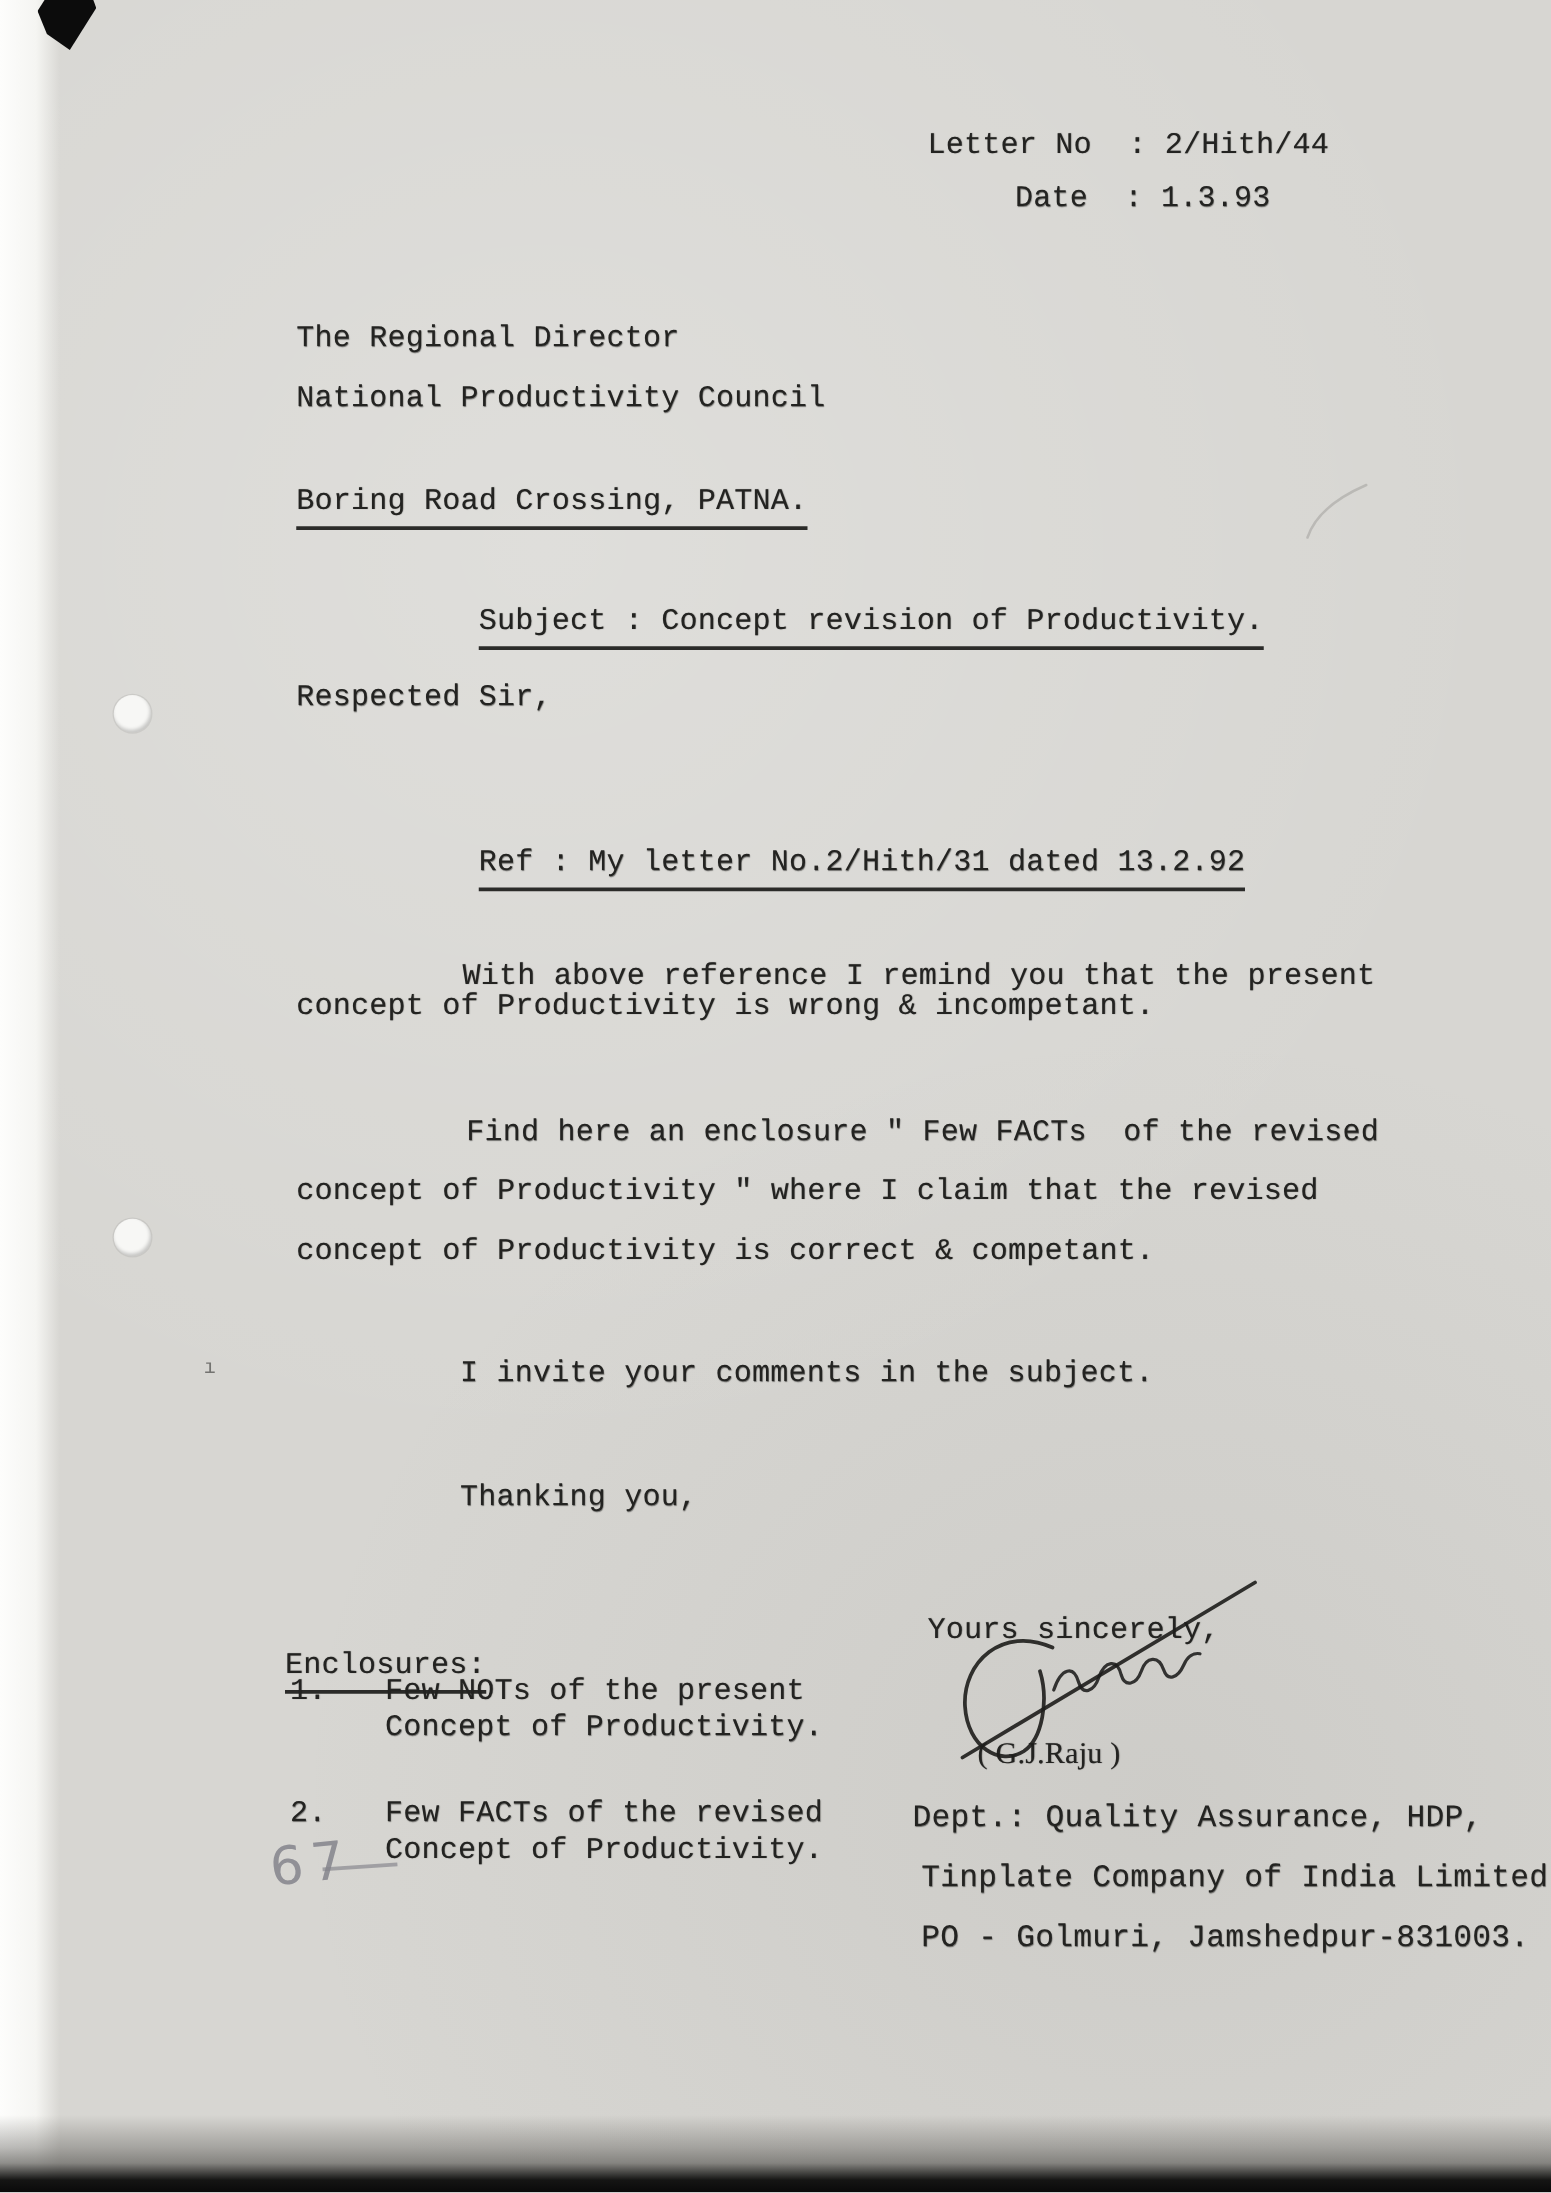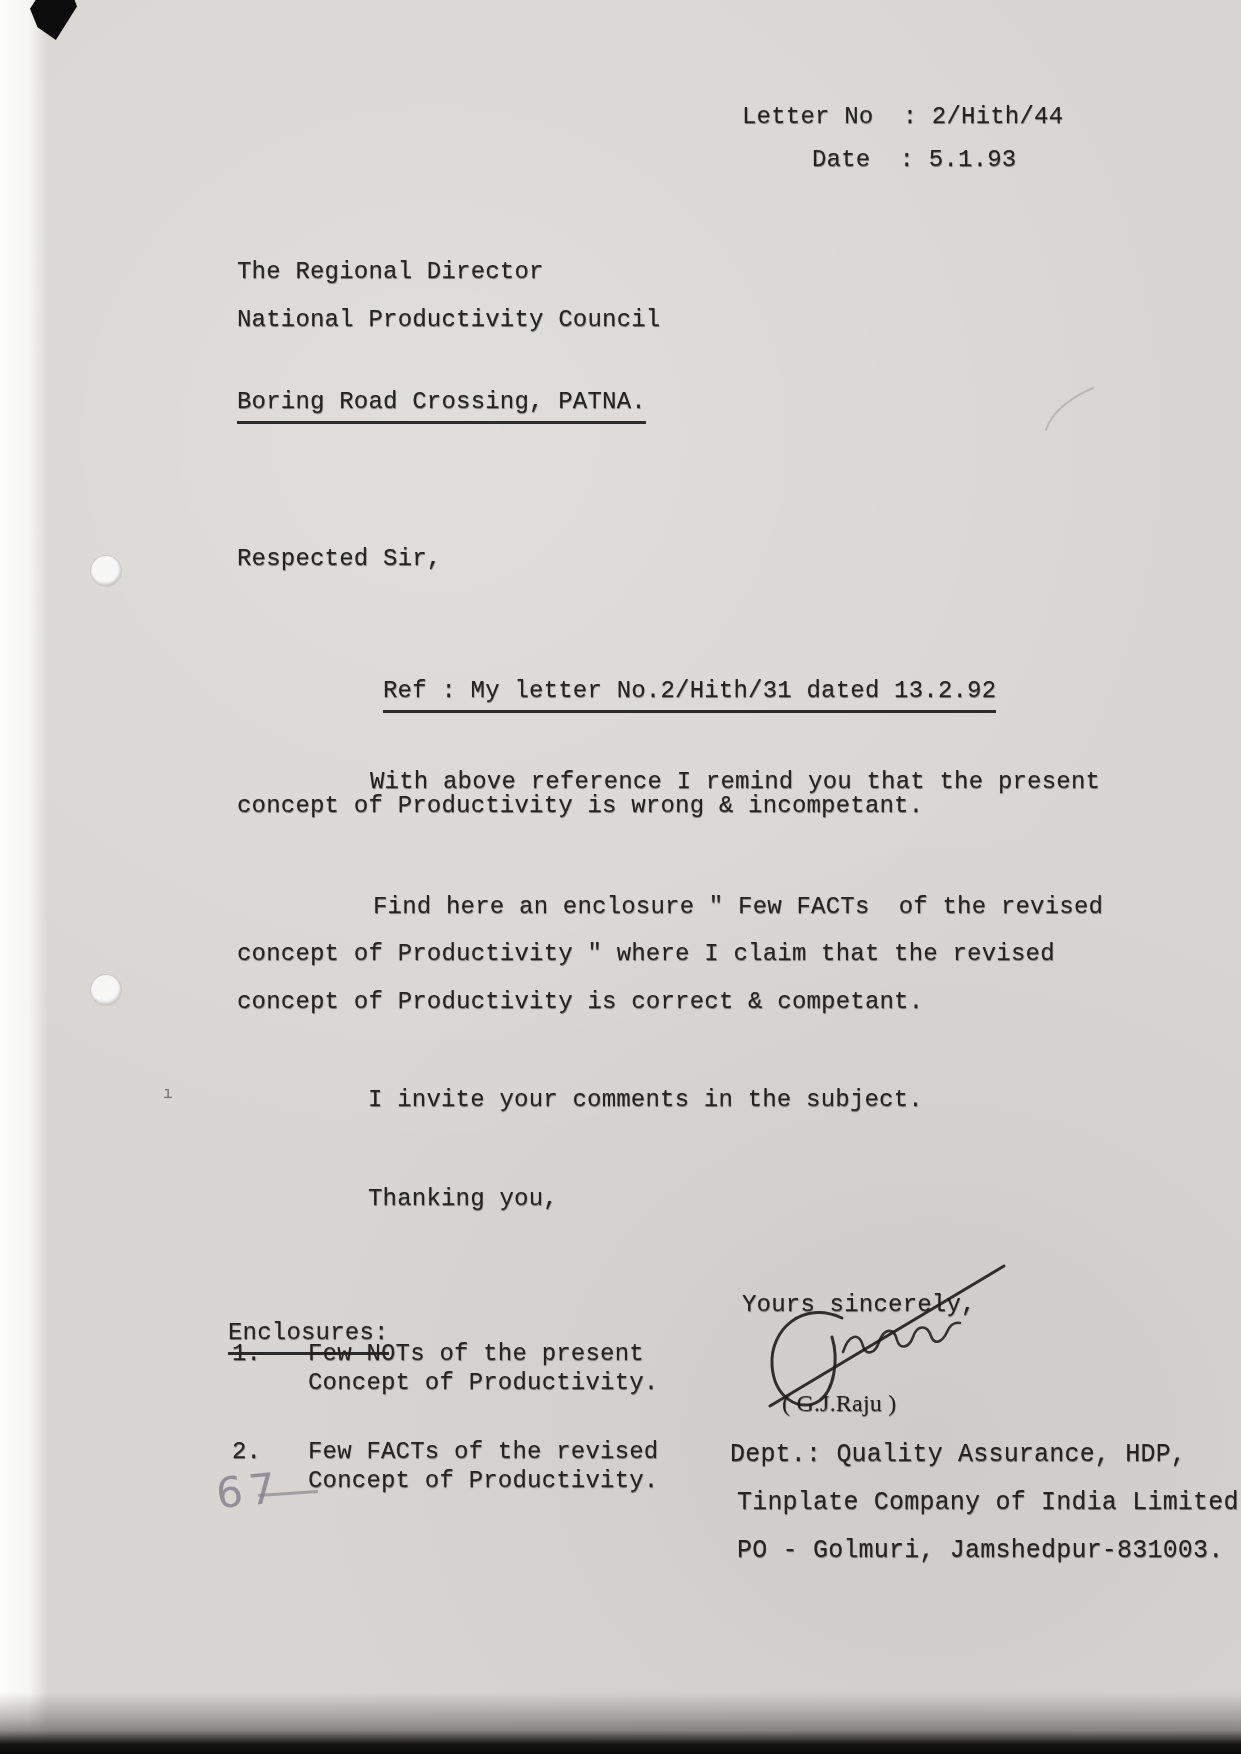--- a/index.html
+++ b/index.html
@@ -72,26 +72,27 @@
 <body>
 
 <div id="page">
 
   <div class="scan-left-strip"></div>
   <div class="scan-corner-blob"></div>
   <div class="hole-punch" style="left:91px; top:556px;"></div>
   <div class="hole-punch" style="left:91px; top:975px;"></div>
 
   <div class="line" style="left:742px; top:103px;">Letter No  : 2/Hith/44</div>
-  <div class="line" style="left:812px; top:146px;">Date  : 5.1.93</div>
+  <div class="line" style="left:812px; top:146px;">Date  : 1.3.93</div>
 
   <div class="line" style="left:237px; top:258px;">The Regional Director</div>
   <div class="line" style="left:237px; top:306px;">National Productivity Council</div>
   <div class="line underline" style="left:237px; top:352px;">Boring Road Crossing, PATNA.</div>
 
+  <div class="line underline" style="left:383px; top:448px;">Subject : Concept revision of Productivity.</div>
 
   <div class="line" style="left:237px; top:545px;text-align:right;">Respected Sir,</div>
 
   <div class="line underline" style="left:383px; top:641px;">Ref : My letter No.2/Hith/31 dated 13.2.92</div>
 
   <div class="line" style="left:370px; top:768px;">With above reference I remind you that the present</div>
   <div class="line" style="left:237px; top:792px;">concept of Productivity is wrong &amp; incompetant.</div>
 
   <div class="line" style="left:373px; top:893px;">Find here an enclosure " Few FACTs  of the revised</div>
   <div class="line" style="left:237px; top:940px;">concept of Productivity " where I claim that the revised</div>

